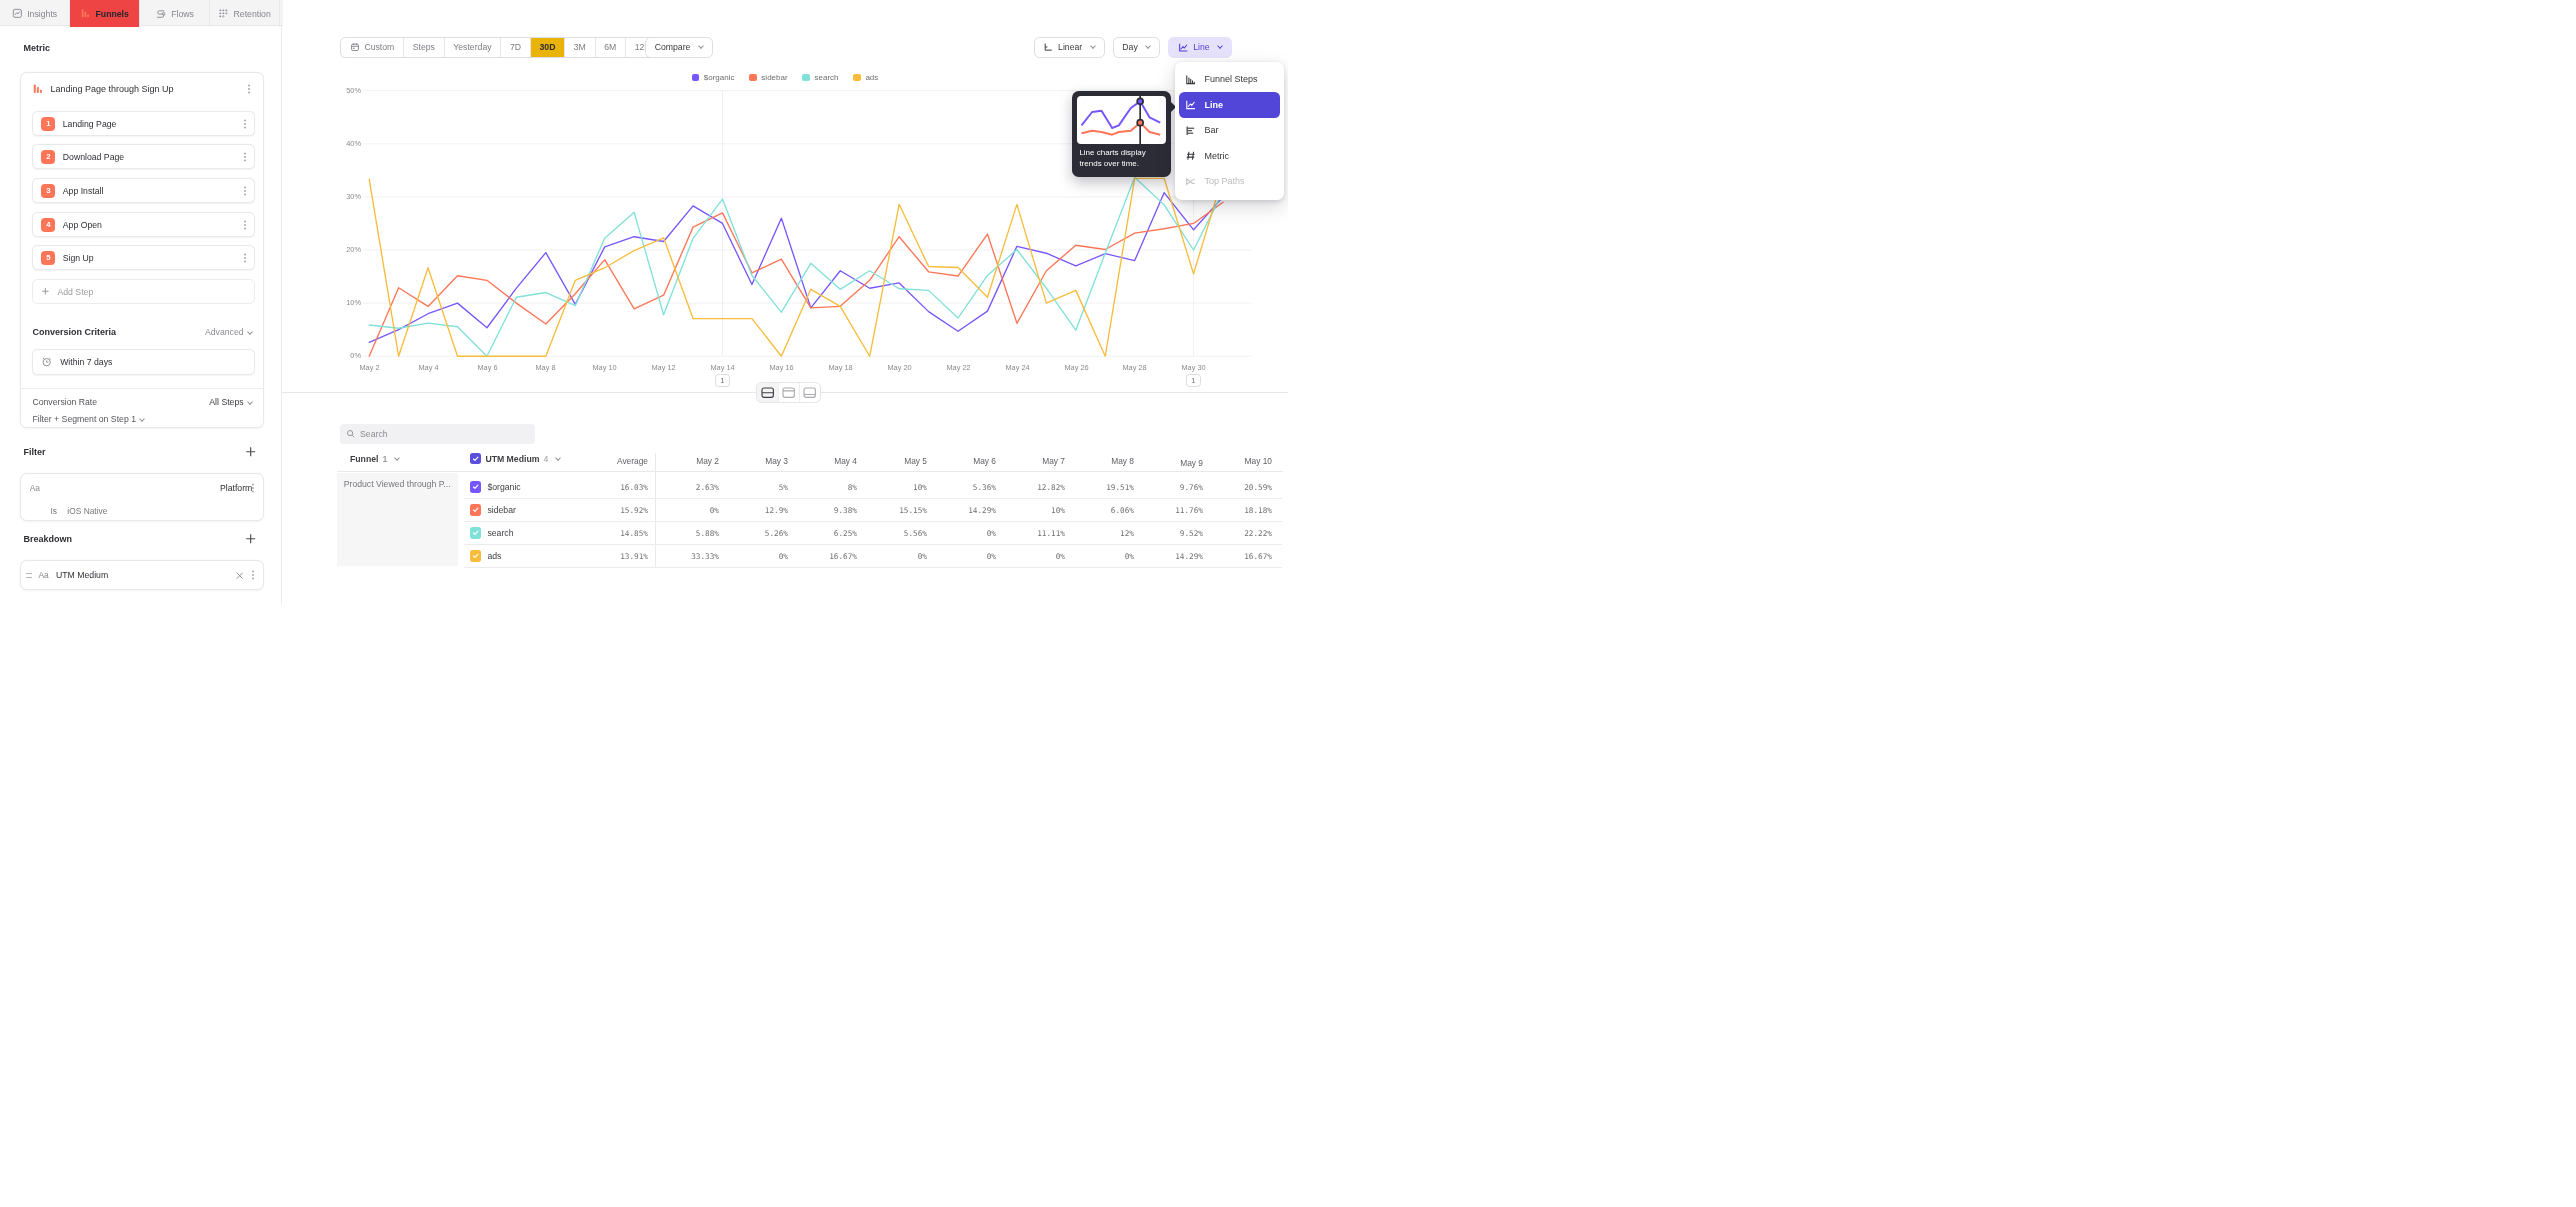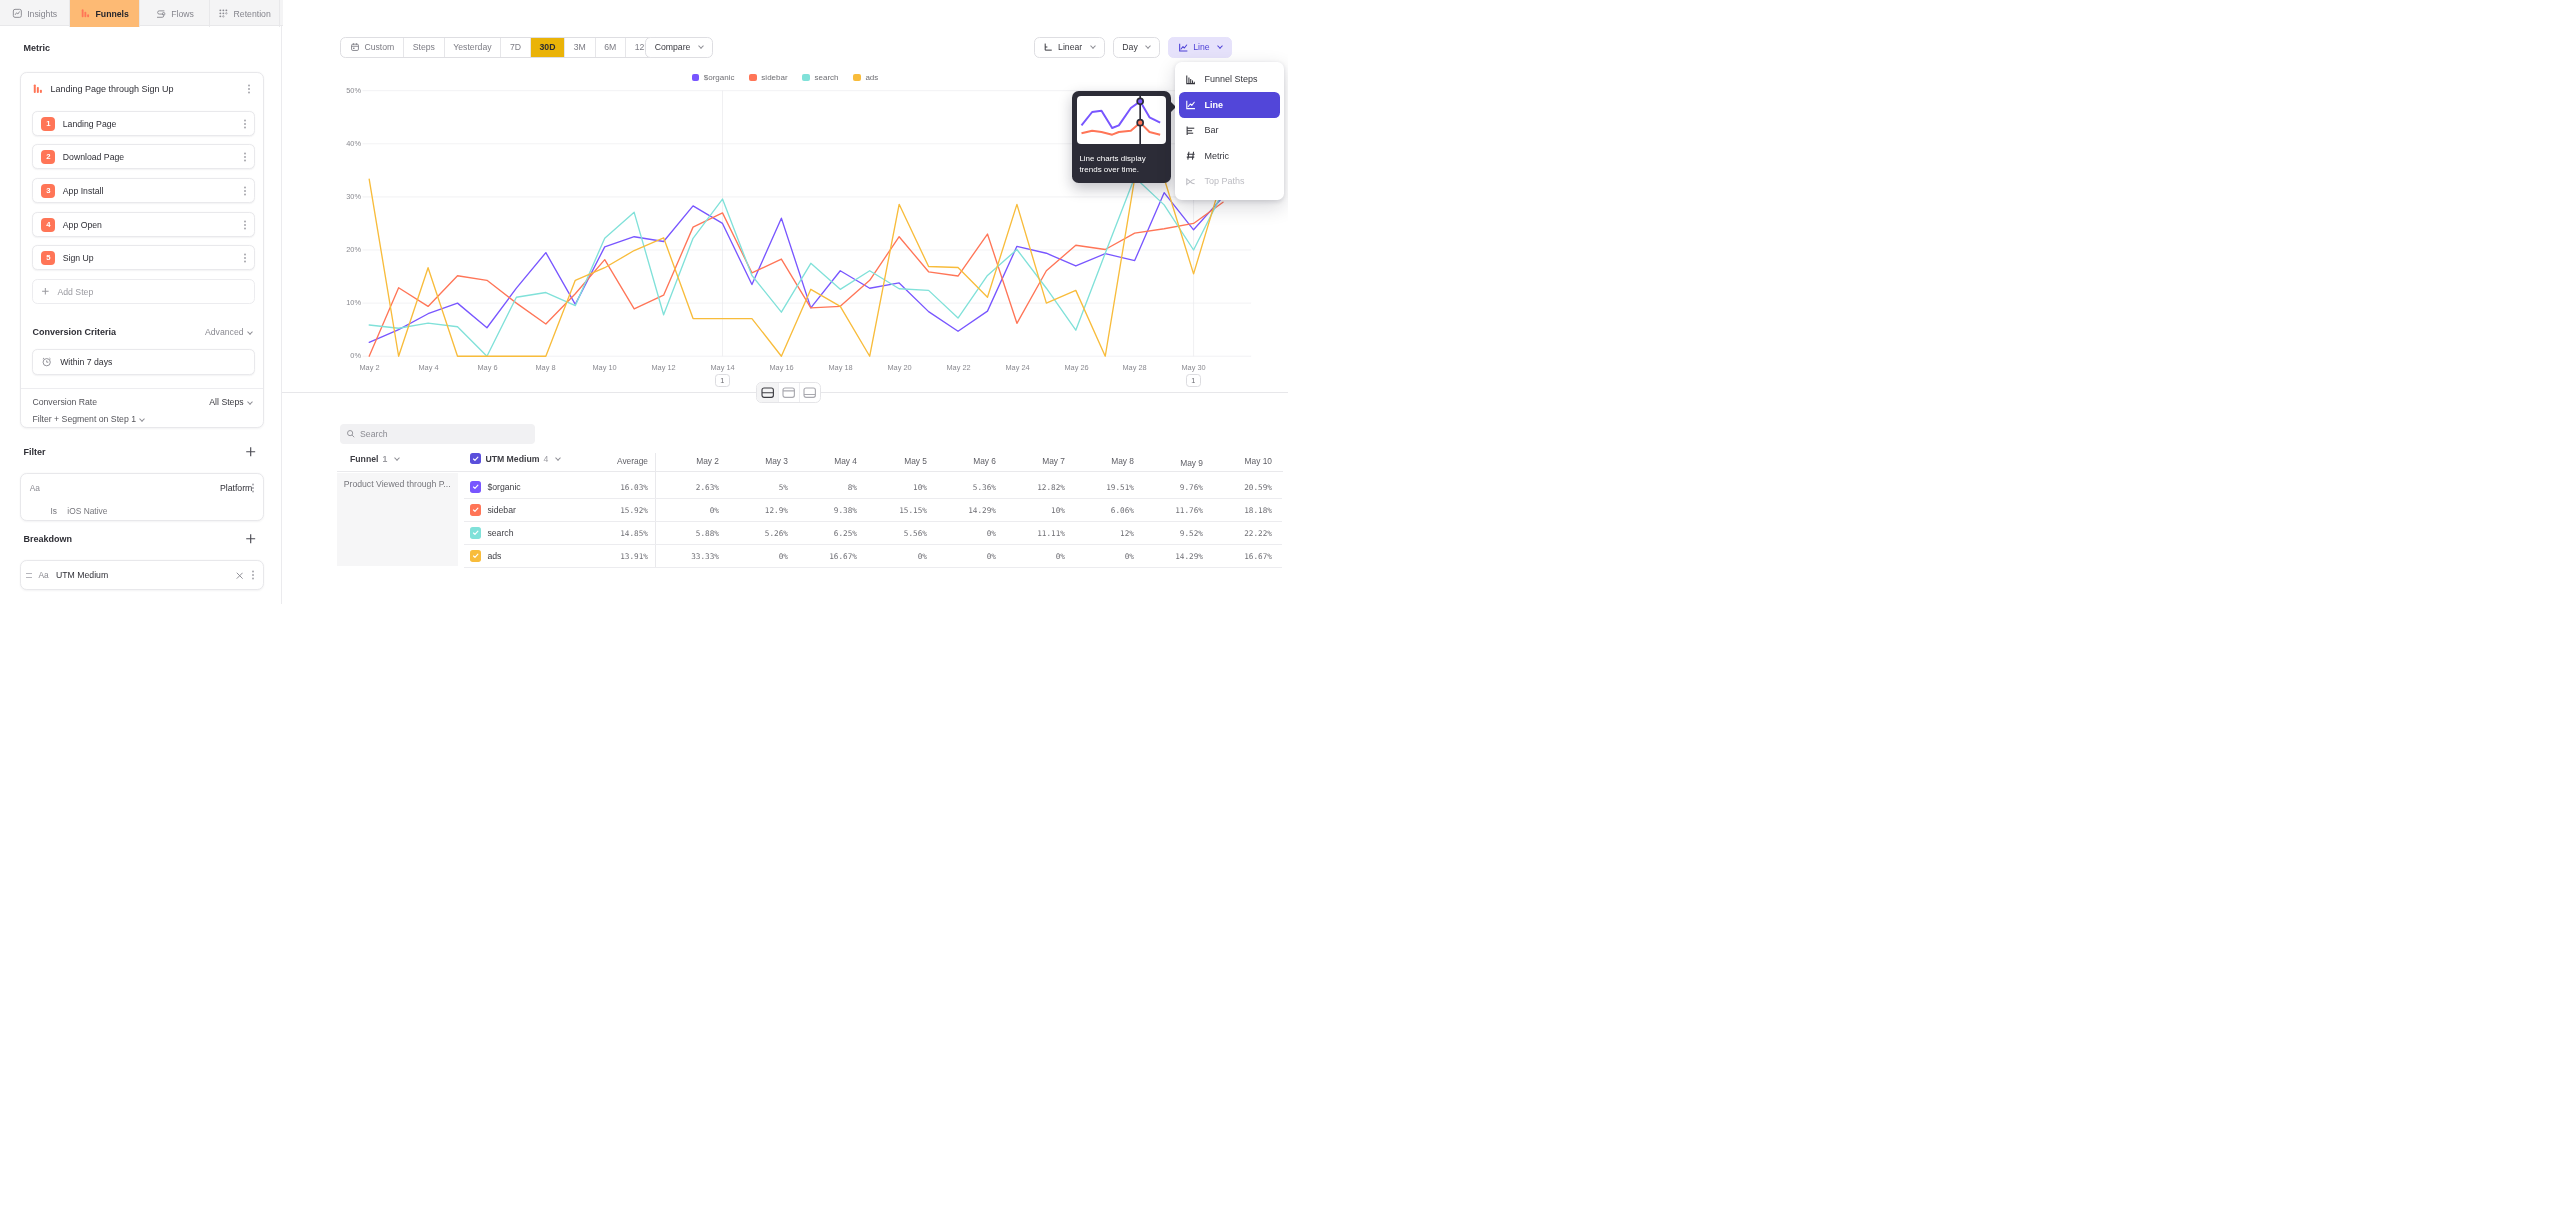--- a/index.html
+++ b/index.html
@@ -7,21 +7,21 @@
   body { position:relative; overflow:hidden; background:#fff;
          font-family:"Liberation Sans", sans-serif; font-size:8.7px; color:#33333a; }
   svg { display:block; }
 
   
   .tabbar { position:absolute; left:0; top:0; width:283px; height:26px;
             background:#f4f4f5; border-bottom:0.7px solid #e8e8ea; display:flex; z-index:5; }
   .tab { width:70px; height:27px; display:flex; align-items:center; justify-content:center;
          gap:4.7px; color:#85858d; border-right:0.7px solid #e8e8ea; cursor:pointer; font-size:8.7px; }
   .tab:first-child { border-left:none; }
-  .tab.active { background:#fdba74; color:#26262c; font-weight:bold; }
+  .tab.active { background:#ef4444; color:#26262c; font-weight:bold; }
   .tab .ticon { display:inline-flex; }
 
   
   .sidebar { position:absolute; left:0; top:26px; width:282px; height:578px;
              background:#fff; border-right:0.7px solid #ebebee; }
   .side-label { position:absolute; left:23.5px; font-weight:bold; font-size:9px; color:#2e2e35; }
   .plus-btn { position:absolute; right:24px; width:12px; height:12px; color:#4a4a52; cursor:pointer; }
   .card { position:absolute; left:20px; width:244px; background:#fff;
           border:0.7px solid #e8e8eb; border-radius:6.7px; box-shadow:0 0.7px 2px rgba(20,20,40,.05); }
   .step-box { position:absolute; left:11.4px; width:223px; height:25px; border:0.7px solid #e9e9ec;
@@ -101,21 +101,21 @@
   .menu-item { height:25.5px; margin:0 4px; border-radius:5.4px; display:flex; align-items:center;
                gap:7.4px; padding:0 6px; color:#35353c; font-size:9px; cursor:pointer; }
   .menu-item .micon { display:inline-flex; width:12px; justify-content:center; }
   .menu-item.selected { background:#5246D9; color:#fff; font-weight:bold; }
   .menu-item.disabled { color:#bcbcc2; cursor:default; }
 
   
   .tooltip { position:absolute; left:1072px; top:91px; width:99px; background:#2c2c37;
              border-radius:6.7px; padding:5.4px; z-index:29; box-shadow:0 5.4px 13.4px rgba(20,20,40,.25); }
   .tooltip .mini { background:#fff; border-radius:4px; overflow:hidden; }
-  .tooltip .cap { color:#fff; font-size:8px; line-height:1.35; padding:10px 2px 2px; }
+  .tooltip .cap { color:#fff; font-size:8px; line-height:1.35; padding:4px 2px 2px; }
   .tooltip .arrow { position:absolute; right:-4.7px; top:10.7px; width:0; height:0;
                     border-top:5.4px solid transparent; border-bottom:5.4px solid transparent;
                     border-left:5.4px solid #2c2c37; }
 </style>
 </head>
 <body>
 
 <header class="tabbar" id="tabs">
     <div class="tab">
       <span class="ticon">

